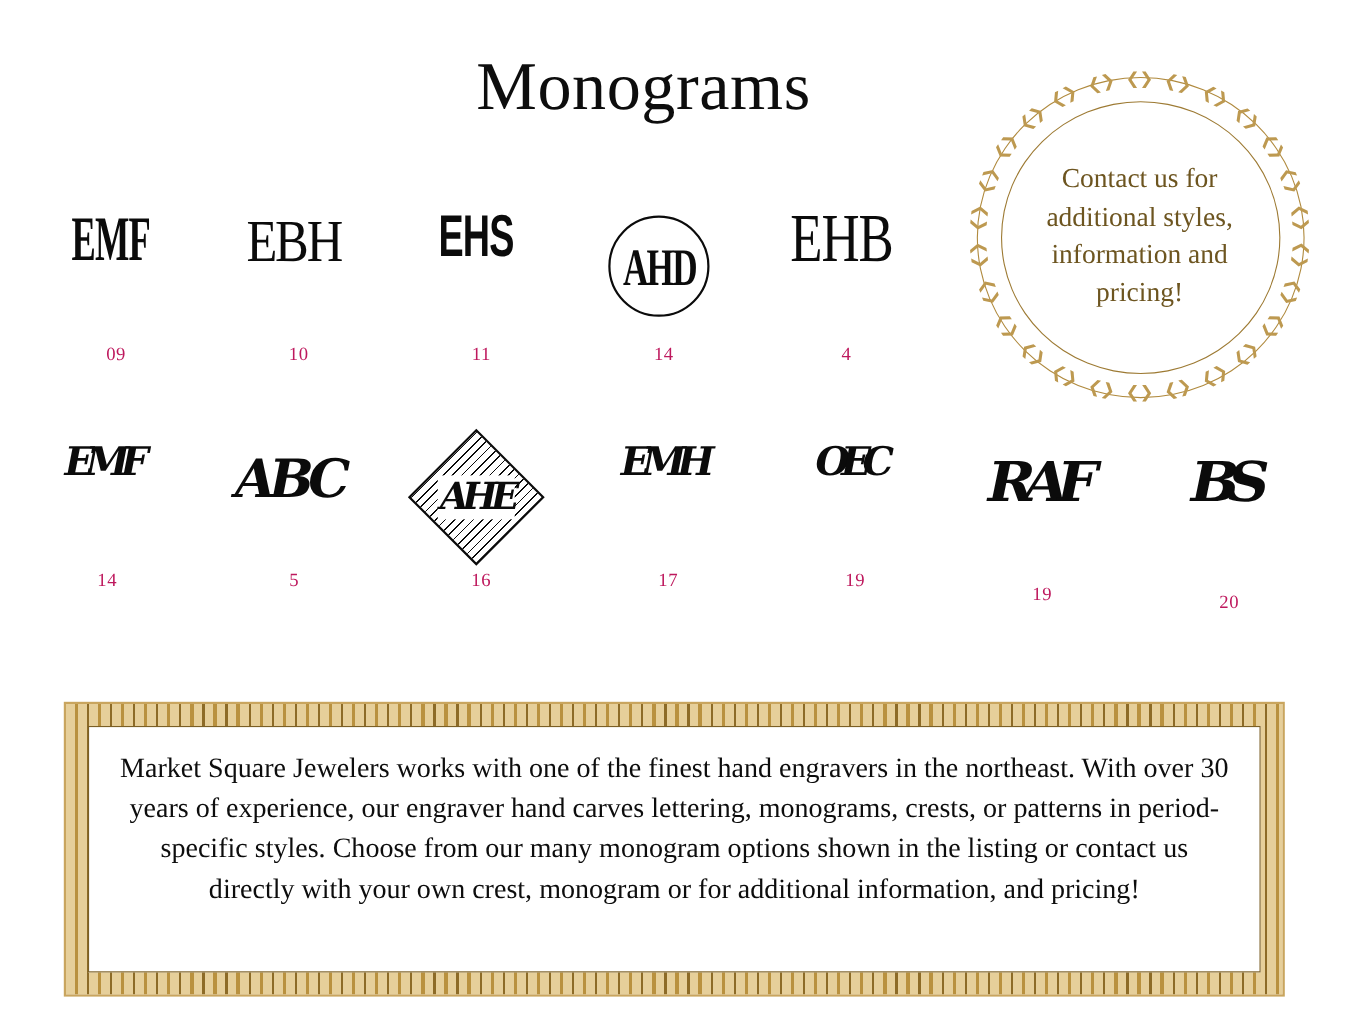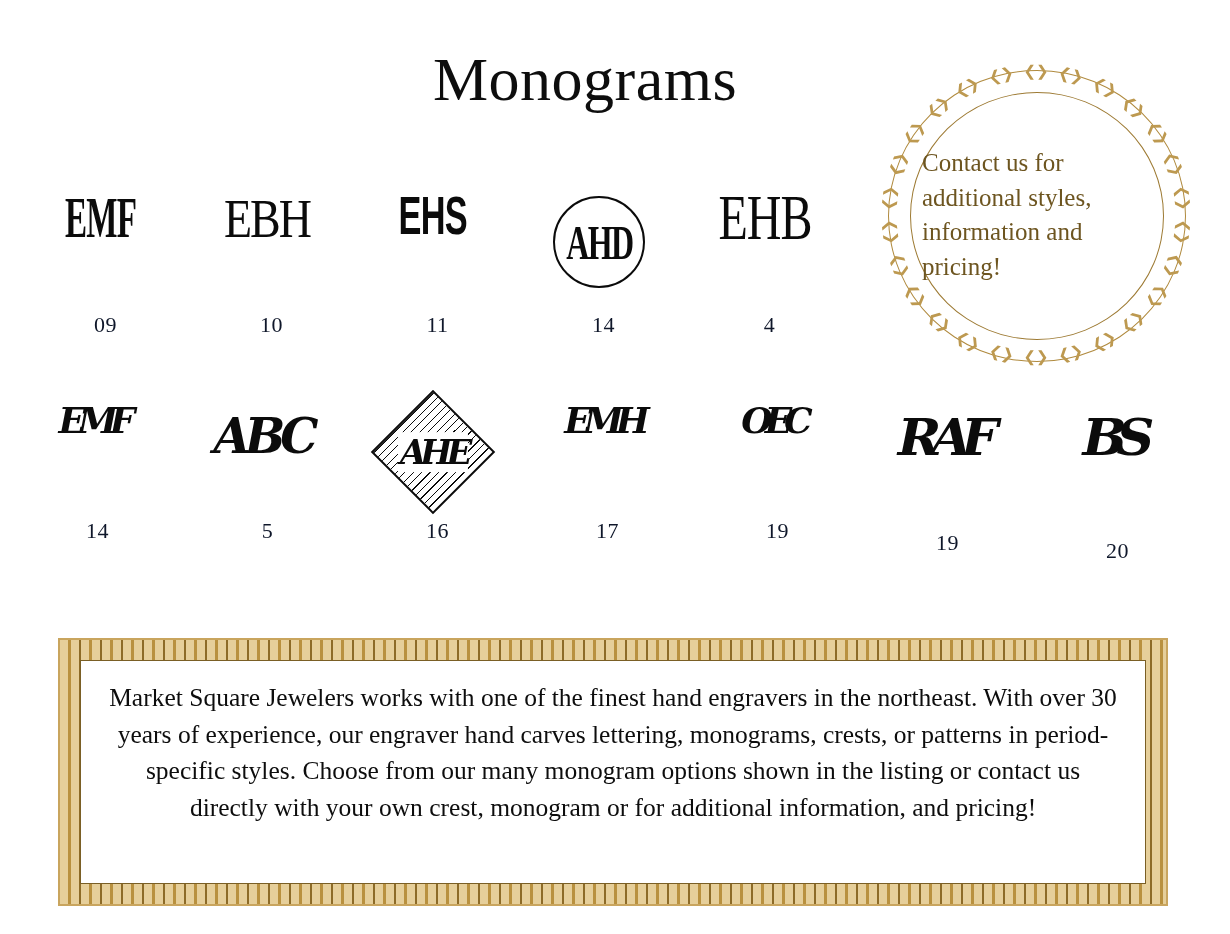--- a/index.html
+++ b/index.html
@@ -48,22 +48,22 @@
     align-items: center;
   }
   .mono-art {
     height: 96px;
     display: flex;
     justify-content: center;
     color: #0b0b0b;
   }
   .mono-num {
     font-family: "Liberation Serif", serif;
-    font-size: 22px;
-    color: #0f172a;
+    font-size: 17px;
+    color: #be185d;
     letter-spacing: 0.5px;
     margin-left: 9px;
   }
   .row-1 .mono-num { margin-top: 20px; }
   .row-2 .mono-num { margin-top: 14px; }
   
   .row-2 .mono-cell:nth-child(6) .mono-num { margin-top: 26px; }
   .row-2 .mono-cell:nth-child(7) .mono-num { margin-top: 34px; }
 
   
@@ -194,20 +194,21 @@
     font-family: "DejaVu Sans", sans-serif;
     font-size: 15px;
     line-height: 12px;
     text-align: center;
   }
   .badge-text {
     position: absolute;
     left: 46px;
     top: 86px;
     width: 228px;
+    text-align: center;
     font-family: "Liberation Serif", serif;
     font-size: 25px;
     line-height: 1.38;
     color: #6d5520;
   }
 
   
   .info-box {
     position: absolute;
     left: 58px;

